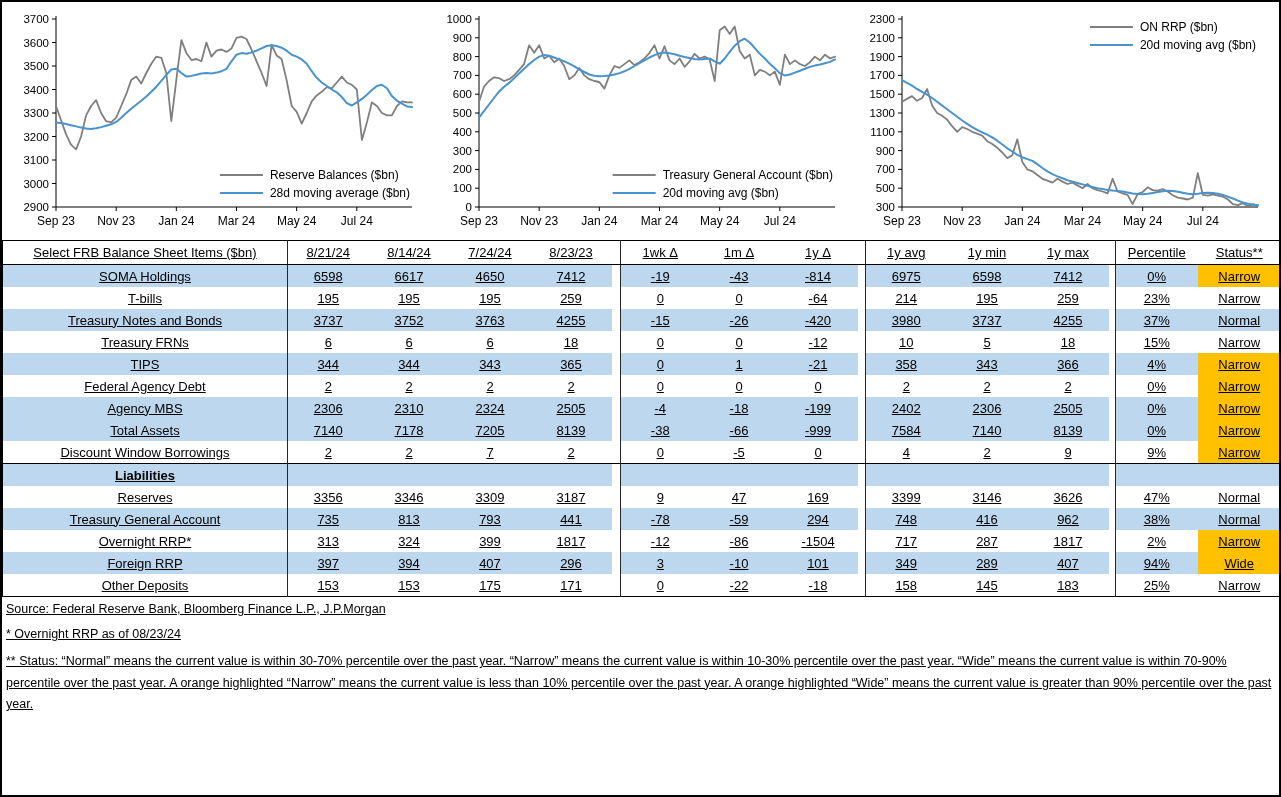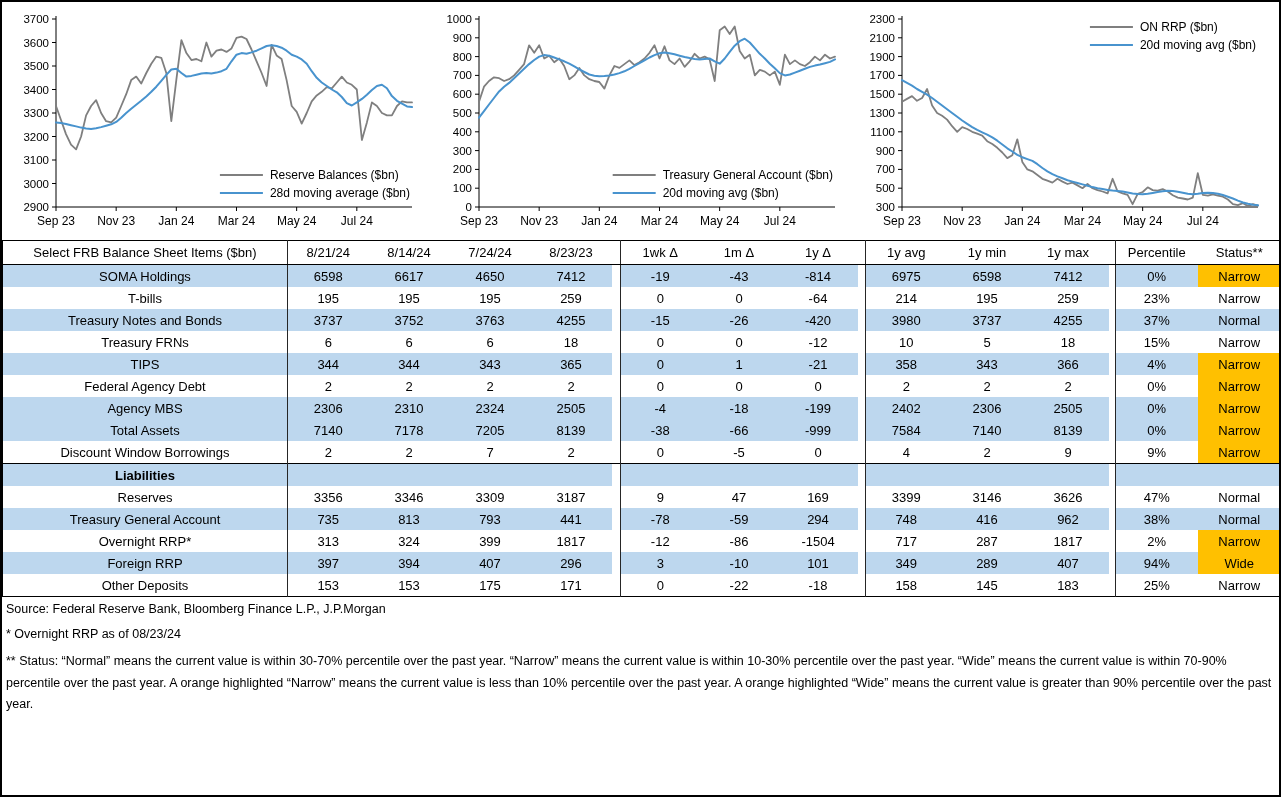--- a/index.html
+++ b/index.html
@@ -10,35 +10,35 @@
   }
   .charts-row{display:flex;justify-content:space-between;padding:5px 6px 0 4px;height:230px;}
   .chart{width:423px;flex:0 0 auto;}
   .chart svg{display:block;}
   svg text{font-family:"Liberation Sans",sans-serif;fill:#000;}
   .ytick{font-size:11.5px;}
   .xtick{font-size:12px;}
   .leg{font-size:12px;}
 
   table.bs{border-collapse:collapse;table-layout:fixed;width:1279px;margin:3px 0 0 0;
-           border:1.5px solid #000;font-size:13px;}
+           border:1.5px solid #000;font-size:13px;text-decoration:underline;}
   table.bs th,table.bs td{padding:0;height:22px;text-align:center;white-space:nowrap;
            overflow:hidden;font-weight:normal;}
   table.bs th{height:23px;border-bottom:1.5px solid #000;}
   th.name,td.name{text-align:left;}
   .ind0{padding-left:9px;}.ind1{padding-left:13px;}.ind2{padding-left:17px;}.ind3{padding-left:26px;}
   tr.shade td{background:var(--row-blue);}
   td.spacer,th.spacer{background:#fff !important;}
   td.bl,th.bl{border-left:1px solid #262626;}
   td.hl{background:var(--hl-orange) !important;}
   tr.section td{font-weight:bold;}
   tr.liab td{border-top:1.5px solid #000;}
 
   .footnotes{padding:5px 6px 0 4px;font-size:12.5px;line-height:1.25;}
-  .fn{margin-bottom:9px;}
+  .fn{margin-bottom:9px;text-decoration:underline;}
   .fn.status{margin-bottom:12px;line-height:1.7;}
 </style>
 </head>
 <body>
 
 <div class="charts-row">
   <div class="chart">
     <svg id="chart0" width="423" height="228" viewBox="0 0 423 228">
         <line x1="50" y1="9" x2="50" y2="200" stroke="#000" stroke-width="1"></line>
         <line x1="50" y1="200" x2="406" y2="200" stroke="#000" stroke-width="1"></line>

